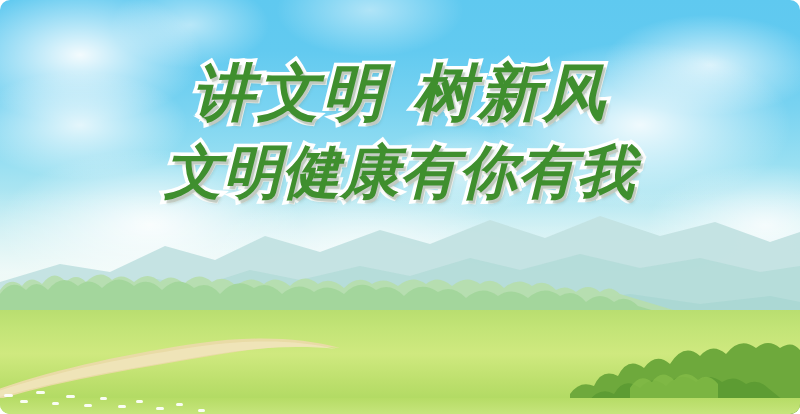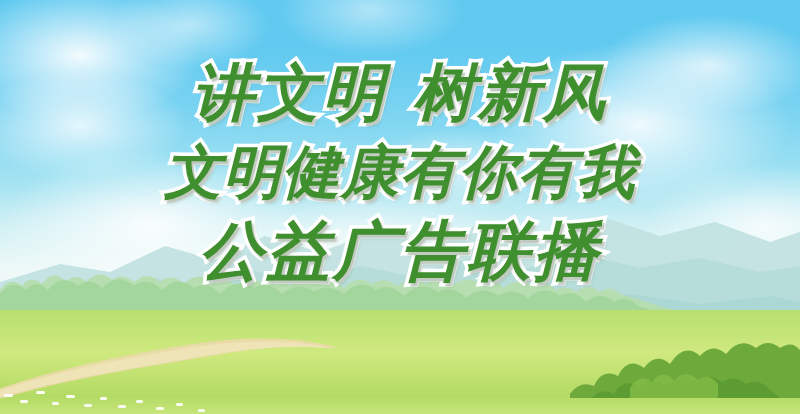--- a/index.html
+++ b/index.html
@@ -8,20 +8,21 @@
     padding: 0;
     background: #ffffff;
   }
   #poster {
     position: relative;
     width: 800px;
     height: 414px;
     overflow: hidden;
     font-family: "DejaVu Sans", "Liberation Sans", sans-serif;
     user-select: none;
+    border-radius: 10px;
   }
 
   
   .sky {
     position: absolute;
     inset: 0;
     background: linear-gradient(to bottom,
         #5fc9f0 0%,
         #62caf0 12%,
         #79d3f1 26%,
@@ -224,16 +225,15 @@
       <rect x="136" y="26" width="7" height="3" rx="1.5"></rect>
       <rect x="156" y="33" width="8" height="3" rx="1.5"></rect>
       <rect x="176" y="29" width="7" height="3" rx="1.5"></rect>
       <rect x="198" y="35" width="7" height="3" rx="1.5"></rect>
     </g>
   </svg>
 
   <div class="headline">
     <div class="tline line1"><span>讲文明</span><span class="gap"></span><span>树新风</span></div>
     <div class="tline line2">文明健康有你有我</div>
-    <div class="tline line3">公益广告联播</div>
   </div>
 
 </div>
 
 </body></html>

